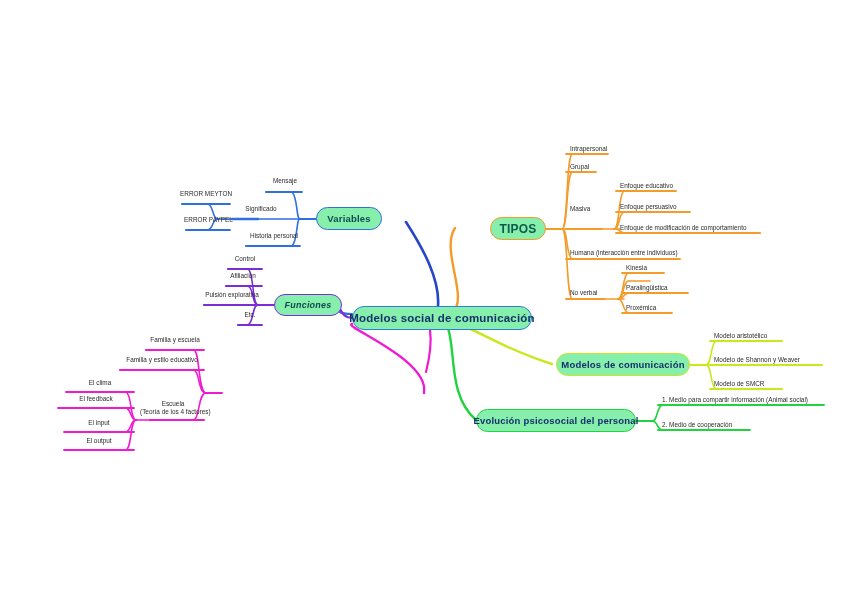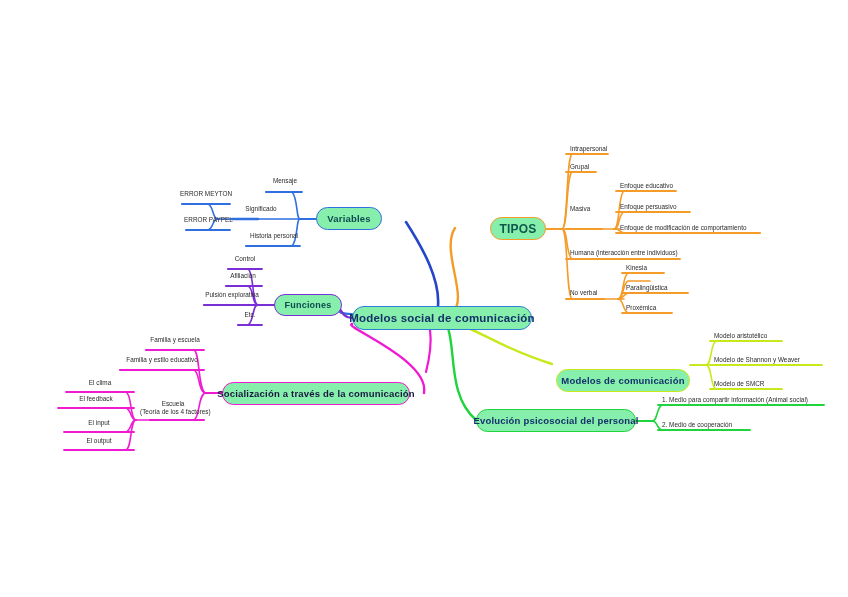--- a/index.html
+++ b/index.html
@@ -8,24 +8,24 @@
   #canvas{position:relative;width:848px;height:597px;background:#ffffff;}
   svg#wires{position:absolute;left:0;top:0;width:848px;height:597px;pointer-events:none;}
 
   
   .node{position:absolute;box-sizing:border-box;display:flex;align-items:center;
         justify-content:center;border-radius:14px;background:#86efac;
         white-space:nowrap;font-weight:bold;letter-spacing:.2px;}
   .node.central{border:1.6px solid #2f7fd6;color:#15306b;font-size:11.5px;
                 border-radius:16px;}
   .node.blue{border:1.3px solid #2f6fe0;color:#0f4a52;font-size:9.5px;}
-  .node.purple{border:1.3px solid #7a2fd6;color:#0f4a52;font-size:9px;}
+  .node.purple{border:1.3px solid #7a2fd6;color:#0f4a52;font-size:9px;font-style:italic;}
   .node.magenta{border:1.3px solid #f01ad2;color:#18163f;font-size:9.5px;}
   .node.orange{border:1.3px solid #f49b28;color:#0f5a4a;font-size:12px;}
-  .node.lime{border:1.3px solid #c9e81b;color:#15306b;font-size:9.5px;margin-top:16px;}
+  .node.lime{border:1.3px solid #c9e81b;color:#15306b;font-size:9.5px;}
   .node.green{border:1.3px solid #1fd43c;color:#15306b;font-size:9.5px;}
 
   
   .leaf{position:absolute;font-size:6.4px;color:#2a2a2a;white-space:nowrap;
         line-height:1.22;}
   .leaf.r{text-align:left;}
   .leaf.c{text-align:center;}
   .leaf .l2{display:block;}
 </style>
 </head>
@@ -148,23 +148,20 @@
   </div>
 
   <div class="node blue" style="left:316px;top:207px;width:66px;height:23px;">
     <span>Variables</span>
   </div>
 
   <div class="node purple" style="left:274px;top:294px;width:68px;height:22px;">
     <span>Funciones</span>
   </div>
 
-  <div class="node magenta" style="left:222px;top:382px;width:188px;height:23px;">
-    <span>Socialización a través de la comunicación</span>
-  </div>
 
   <div class="node orange" style="left:490px;top:217px;width:56px;height:23px;">
     <span>TIPOS</span>
   </div>
 
   <div class="node lime" style="left:556px;top:353px;width:134px;height:23px;">
     <span>Modelos de comunicación</span>
   </div>
 
   <div class="node green" style="left:476px;top:409px;width:160px;height:23px;">

